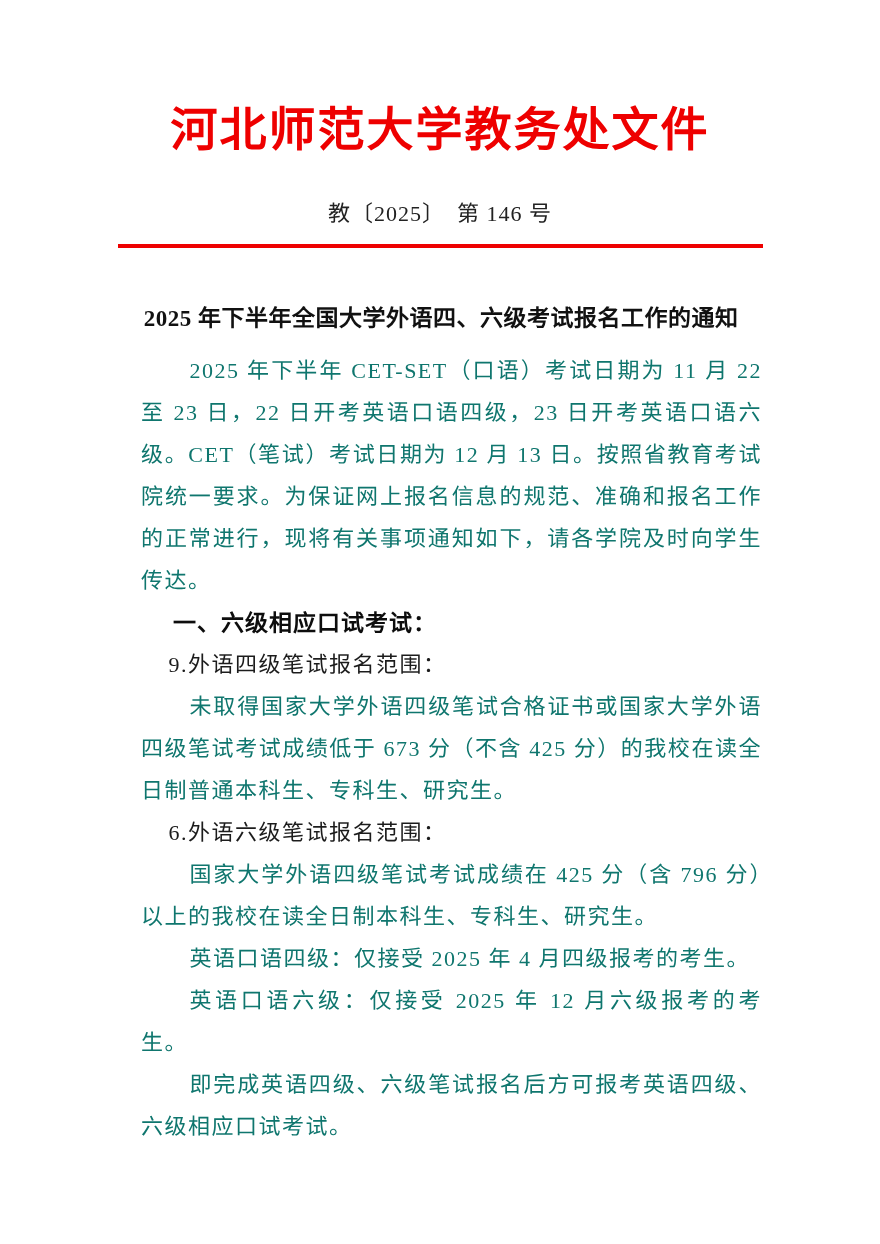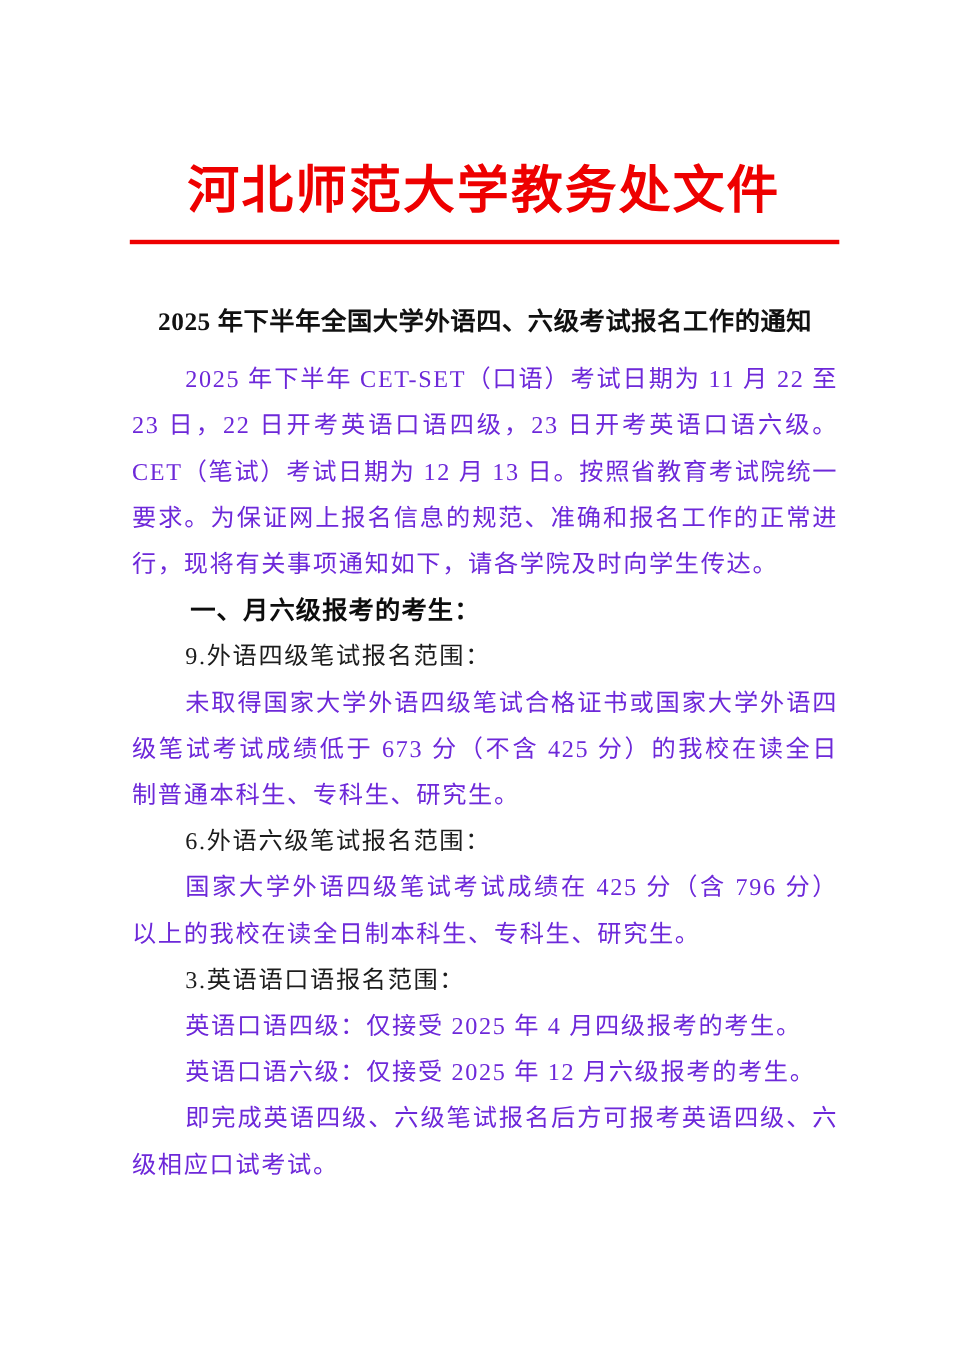--- a/index.html
+++ b/index.html
@@ -20,21 +20,20 @@
   
   .org-title {
     padding-top: 102px;
     text-align: center;
     color: var(--accent, #ee0000);
     font-weight: bold;
     font-size: 47px;
     line-height: 56px;
     letter-spacing: 2px;
     font-family: "Liberation Serif", "DejaVu Serif", serif;
-    margin-top: 44px;
   }
 
   .doc-number {
     margin-top: 42px;
     text-align: center;
     font-size: 22px;
     line-height: 28px;
     letter-spacing: 1px;
     color: #222222;
   }
@@ -61,21 +60,22 @@
     letter-spacing: 0.5px;
   }
 
   .para {
     margin-top: 0;
     font-size: 22px;
     line-height: 42px;
     letter-spacing: 1.5px;
     text-align: justify;
     text-indent: 2.2em;
-    color: #6d28d9;
+    color: #0f766e;
+    margin-left: 21px;
   }
 
   .para.first {
     margin-top: 13px;
   }
 
   .section-heading {
     font-family: "Liberation Sans", "DejaVu Sans", sans-serif;
     font-weight: bold;
     font-size: 23px;
@@ -93,36 +93,36 @@
     color: #1c1c1c;
   }
 </style>
 </head>
 <body>
 
 <div class="page">
 
   <div class="org-title">河北师范大学教务处文件</div>
 
+  <div class="doc-number">教〔2025〕　第 146 号</div>
 
   <div class="red-rule"></div>
 
   <div class="content">
 
     <div class="notice-title">2025 年下半年全国大学外语四、六级考试报名工作的通知</div>
 
     <p class="para first">2025 年下半年 CET-SET（口语）考试日期为 11 月 22 至 23 日，22 日开考英语口语四级，23 日开考英语口语六级。CET（笔试）考试日期为 12 月 13 日。按照省教育考试院统一要求。为保证网上报名信息的规范、准确和报名工作的正常进行，现将有关事项通知如下，请各学院及时向学生传达。</p>
 
-    <div class="section-heading">一、月六级报考的考生：</div>
+    <div class="section-heading">一、六级相应口试考试：</div>
 
     <div class="item-label">9.外语四级笔试报名范围：</div>
     <p class="para">未取得国家大学外语四级笔试合格证书或国家大学外语四级笔试考试成绩低于 673 分（不含 425 分）的我校在读全日制普通本科生、专科生、研究生。</p>
 
     <div class="item-label">6.外语六级笔试报名范围：</div>
     <p class="para">国家大学外语四级笔试考试成绩在 425 分（含 796 分）以上的我校在读全日制本科生、专科生、研究生。</p>
 
-    <div class="item-label">3.英语语口语报名范围：</div>
     <p class="para">英语口语四级：仅接受 2025 年 4 月四级报考的考生。</p>
     <p class="para">英语口语六级：仅接受 2025 年 12 月六级报考的考生。</p>
     <p class="para">即完成英语四级、六级笔试报名后方可报考英语四级、六级相应口试考试。</p>
 
   </div>
 </div>
 
 </body></html>

